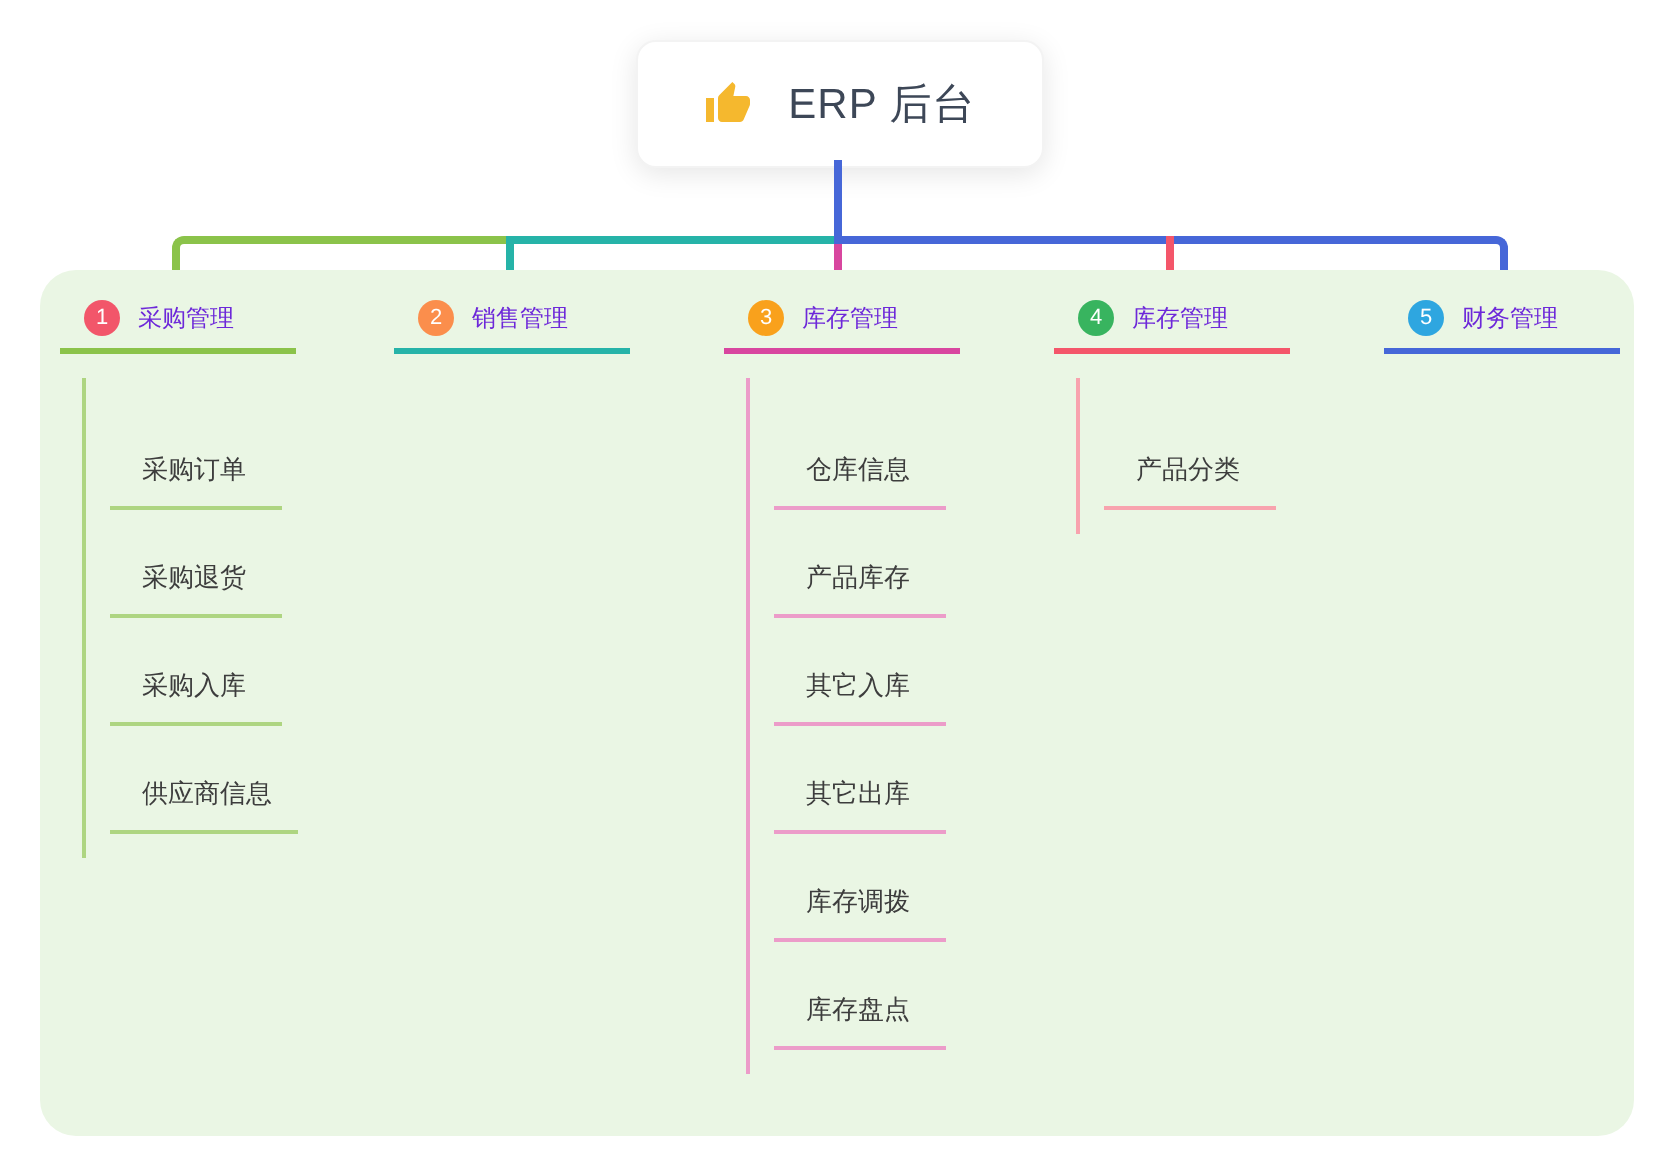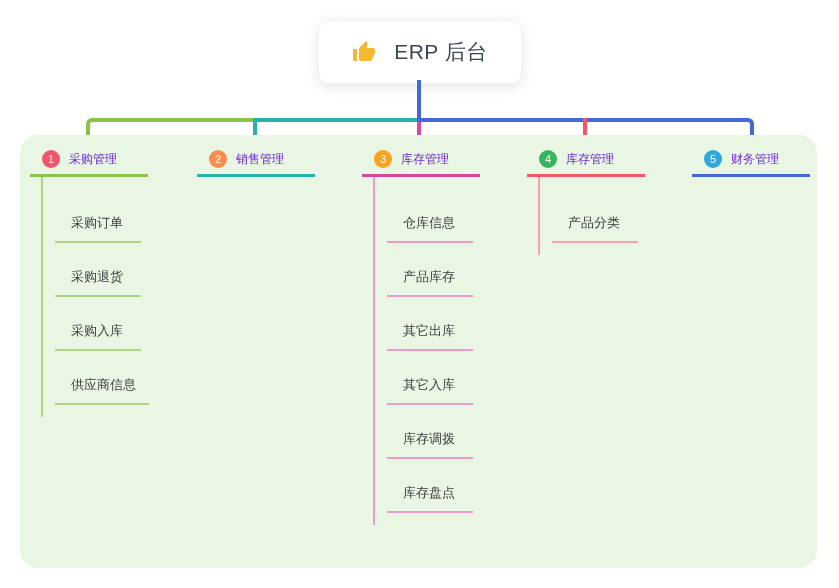--- a/index.html
+++ b/index.html
@@ -32,21 +32,21 @@
     background:var(--panel_bg);}
 
   
   .branch{position:absolute;top:15px;}
   .branch-header{width:118px;display:flex;align-items:center;gap:9px;padding:0 0 6px 12px;
     border-bottom:3px solid var(--c);box-sizing:border-box;cursor:pointer;}
   .badge{width:18px;height:18px;border-radius:50%;background:var(--badge);color:#fff;
     font-size:11px;line-height:18px;display:flex;align-items:center;justify-content:center;
     flex:0 0 18px;}
   .branch-title{font-size:12px;color:#6d28d9;white-space:nowrap;}
-  .children{margin:0 0 0 11px;padding:12px;list-style:none;border-left:2px solid var(--lc);
+  .children{margin:12px 0 0 11px;padding:12px;list-style:none;border-left:2px solid var(--lc);
     width:fit-content;}
   .child{height:54px;box-sizing:border-box;display:flex;align-items:flex-end;
     padding:0 13px 9px 16px;min-width:86px;width:fit-content;white-space:nowrap;
     border-bottom:2px solid var(--lc);font-size:13px;color:#3d3d3d;cursor:pointer;}
 </style>
 </head>
 <body>
 
 <div class="canvas">
 
@@ -88,22 +88,22 @@
   </div>
 
   <div class="branch" style="left: 342px; --c: #d8469f; --lc: #ec9cc9; --badge: #f9a11c;">
     <div class="branch-header">
       <span class="badge">3</span>
       <span class="branch-title">库存管理</span>
     </div>
     <ul class="children">
           <li class="child">仓库信息</li>
           <li class="child">产品库存</li>
+          <li class="child">其它入库</li>
           <li class="child">其它出库</li>
-          <li class="child">其它入库</li>
           <li class="child">库存调拨</li>
           <li class="child">库存盘点</li>
         </ul>
   </div>
 
   <div class="branch" style="left: 507px; --c: #f4566a; --lc: #f8a3ae; --badge: #38b45f;">
     <div class="branch-header">
       <span class="badge">4</span>
       <span class="branch-title">库存管理</span>
     </div>

